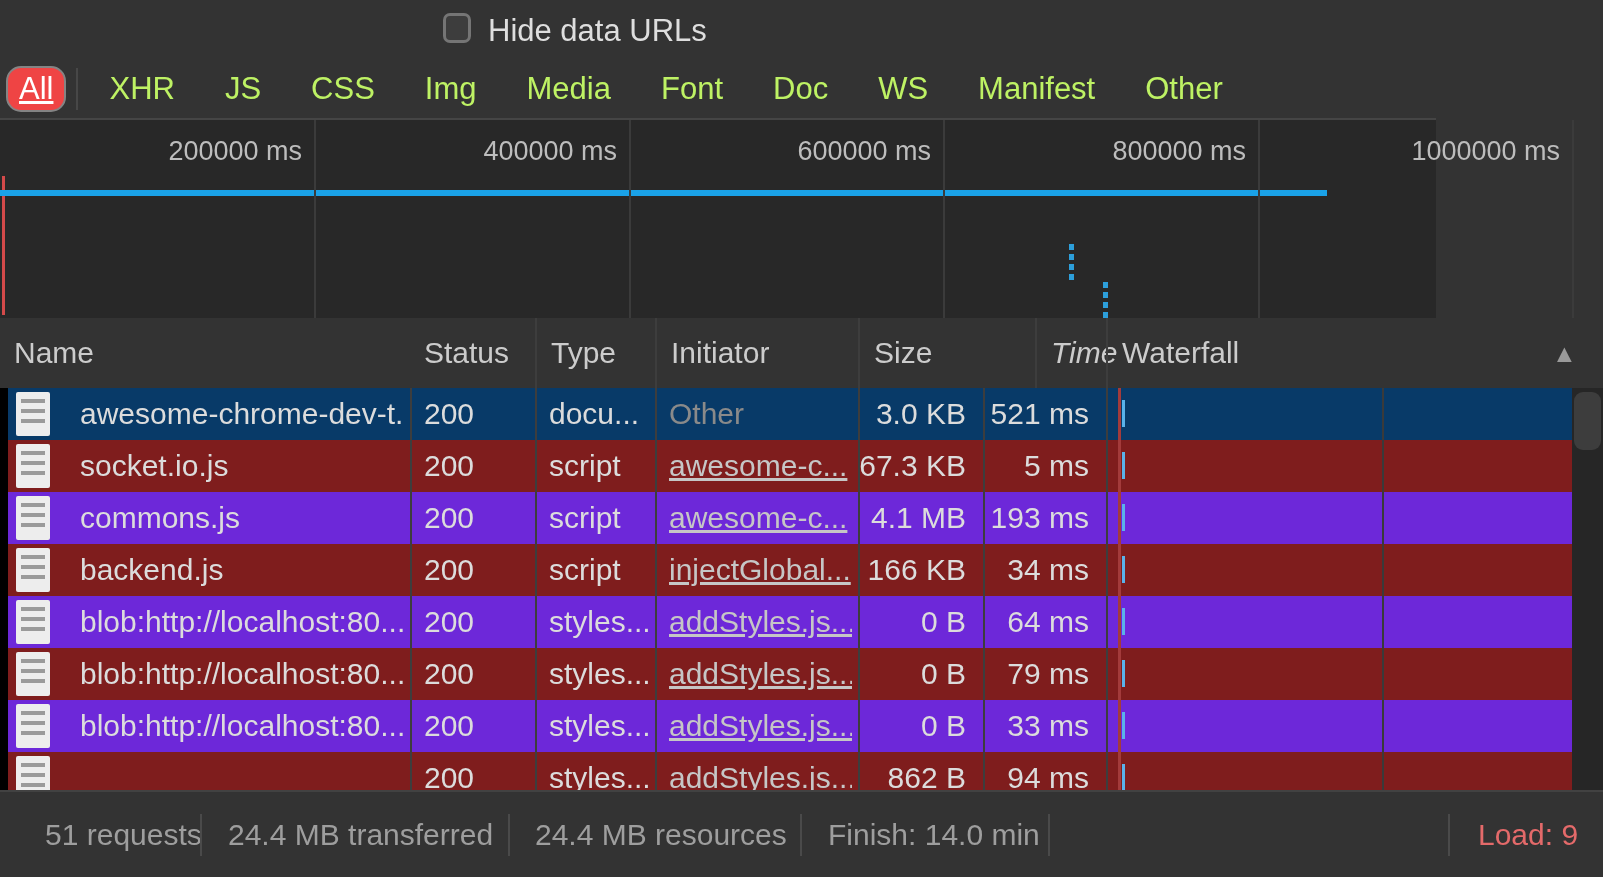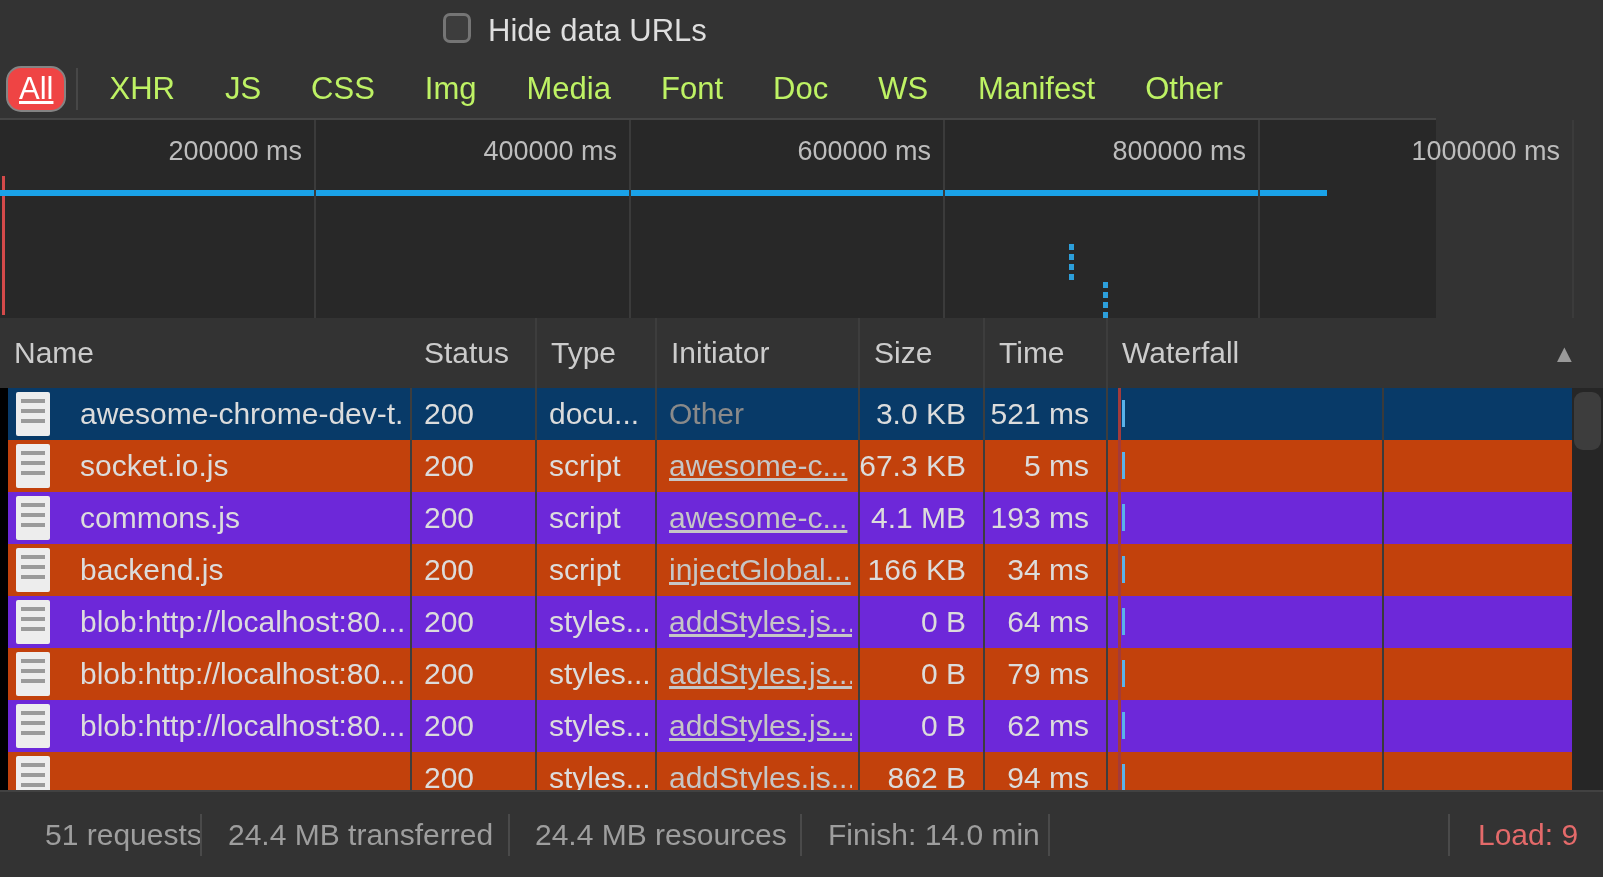--- a/index.html
+++ b/index.html
@@ -37,21 +37,21 @@
   
   .thead{position:absolute;left:0;top:318px;width:1603px;height:70px;background:#333;}
   .th{position:absolute;top:0;height:70px;line-height:70px;font-size:30px;color:#ccc;
     padding-left:14px;box-sizing:border-box;border-left:2px solid #3d3d3d;white-space:nowrap;overflow:hidden;}
   .th:first-child{border-left:none;}
   .sort-arrow{position:absolute;left:1552px;top:0;height:70px;line-height:70px;
     font-size:25px;color:#9a9a9a;}
 
   .tbody{position:absolute;left:0;top:388px;width:1603px;height:402px;overflow:hidden;background:#2a2a2a;}
   .row{position:relative;height:52px;width:1603px;}
-  .row.dark{background:#c2410c;}
+  .row.dark{background:#7f1d1d;}
   .row.light{background:#6d28d9;}
   .row.selected{background:#083a68;}
   .doc-icon{position:absolute;left:16px;top:4px;width:34px;height:44px;background:#ededed;border-radius:2px;}
   .doc-icon::after{content:"";position:absolute;left:5px;right:5px;top:7px;bottom:7px;
     background:repeating-linear-gradient(to bottom,#9a9a9a 0 4px,transparent 4px 10px);}
   .cell{position:absolute;top:0;height:52px;line-height:52px;font-size:30px;color:#dcdcdc;
     white-space:nowrap;overflow:hidden;}
   .c-name{left:80px;width:324px;}
   .c-status{left:424px;width:105px;}
   .c-type{left:549px;width:100px;}
@@ -117,21 +117,21 @@
       <div class="gridline" style="left: 1572px;"></div>
       <div class="tick-label" style="left: 1560px;">1000000 ms</div>
     </div>
 
   <div class="thead" id="thead">
       <div class="th" style="left: 410px; width: 125px;">Status</div>
       <div class="th" style="left: 0px; width: 410px; border-left: none;">Name</div>
       <div class="th" style="left: 535px; width: 120px;">Type</div>
       <div class="th" style="left: 655px; width: 203px;">Initiator</div>
       <div class="th" style="left: 858px; width: 125px;">Size</div>
-      <div class="th" style="left: 983px; width: 123px;">Time</div>
+      <div class="th" style="left: 1035px; width: 123px; font-style: italic;">Time</div>
       <div class="th" style="left: 1106px; width: 497px;">Waterfall</div>
       <div class="sort-arrow">▲</div>
     </div>
 
   <div class="tbody" id="tbody">
       <div class="row selected">
         <span class="doc-icon"></span>
         <span class="cell c-name">awesome-chrome-dev-t...</span>
         <span class="cell c-status">200</span>
         <span class="cell c-type">docu...</span>
@@ -190,21 +190,21 @@
         <span class="cell c-time">79 ms</span>
         <span class="wf-tick"></span>
       </div>
       <div class="row light">
         <span class="doc-icon"></span>
         <span class="cell c-name">blob:http://localhost:80...</span>
         <span class="cell c-status">200</span>
         <span class="cell c-type">styles...</span>
         <span class="cell c-init init-link">addStyles.js...</span>
         <span class="cell c-size">0 B</span>
-        <span class="cell c-time">62 ms</span>
+        <span class="cell c-time">33 ms</span>
         <span class="wf-tick"></span>
       </div>
       <div class="row dark">
         <span class="doc-icon"></span>
         <span class="cell c-status">200</span>
         <span class="cell c-type">styles...</span>
         <span class="cell c-init init-link">addStyles.js...</span>
         <span class="cell c-size">862 B</span>
         <span class="cell c-time">94 ms</span>
         <span class="wf-tick"></span>

